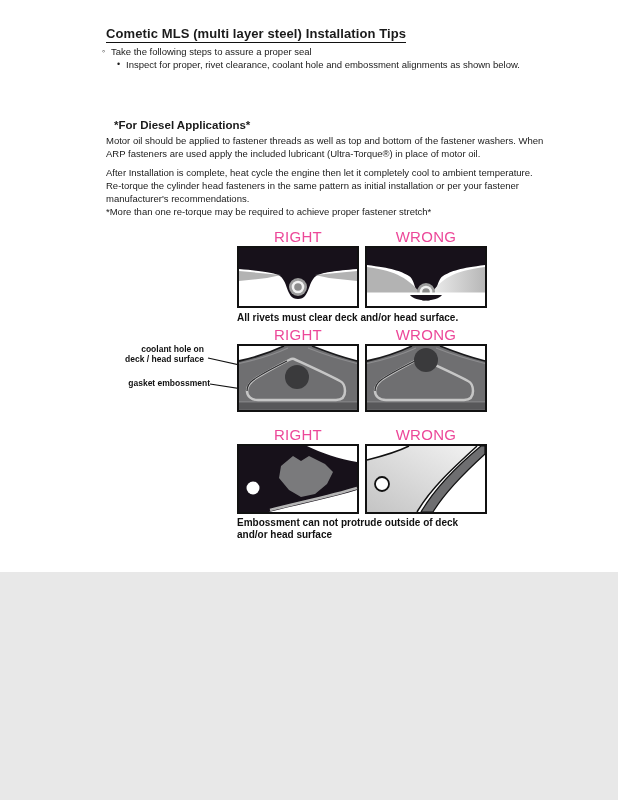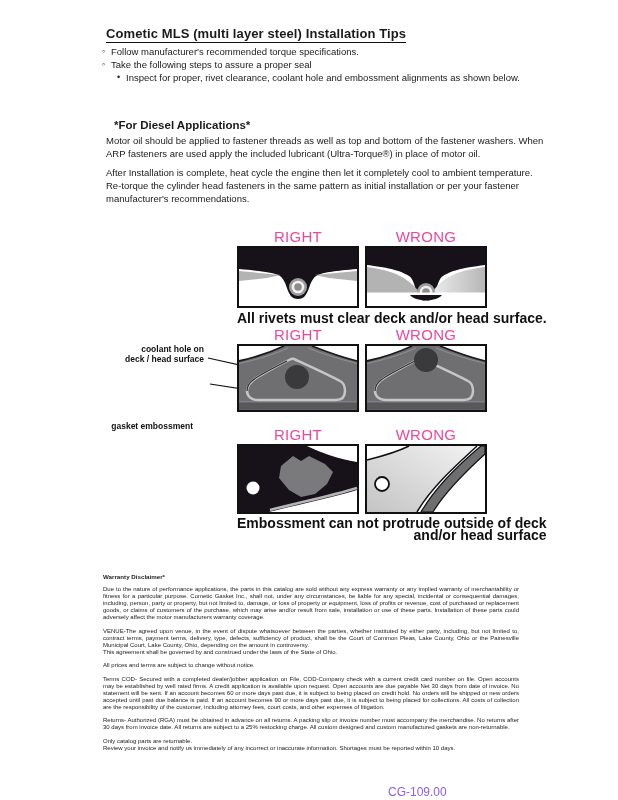--- a/index.html
+++ b/index.html
@@ -1,38 +1,38 @@
 <!DOCTYPE html>
 <html style="--diagram-dark: #17111a; --gasket-gray: #6f6f71; --deck-gray: #b3b3b3; --embossment-line: #c6c6c6; --coolant-hole: #3a3a3c; --ink: #1a1a1a;"><head>
 <meta charset="utf-8">
 <style>
   html,body{margin:0;padding:0;background:#e8e8e8;}
   #page{
-    position:relative;width:618px;height:800px;background:#ffffff;
+    position:relative;width:618px;height:572px;background:#ffffff;
     font-family:"Liberation Sans",sans-serif;color:#1a1a1a;overflow:hidden;
     margin:0 auto;
   }
   .abs{position:absolute;}
   
   .title{
     left:106px;top:26px;font-size:13px;font-weight:bold;
     border-bottom:1.5px solid #111;padding-bottom:1px;letter-spacing:.1px;
   }
   .bullets{left:102px;top:45px;width:460px;font-size:9.5px;line-height:13px;}
   .b,.sb{position:relative;}
   .b{padding-left:9px;}
   .b::before{content:"◦";position:absolute;left:0;top:0;font-size:9px;}
   .sb{padding-left:9px;margin-left:15px;}
   .sb::before{content:"•";position:absolute;left:0;top:0;font-size:9px;}
   .h2{left:106px;top:119px;font-size:11.5px;font-weight:bold;margin-left:8px;}
   .para{left:106px;width:442px;font-size:9.5px;line-height:13px;}
   .p1{top:134px;} .p2{top:166px;} .p3{top:205px;}
   
   .dg-label{width:122px;text-align:center;font-size:15px;color:#ec4899;letter-spacing:.3px;}
-  .cap{font-size:14px;font-weight:bold;line-height:12px;color:#111;text-align:right;}
+  .cap{font-size:10px;font-weight:bold;line-height:12px;color:#111;}
   .pre{white-space:pre-line;}
   .ann{width:114px;text-align:right;font-size:8.5px;font-weight:bold;line-height:9.5px;color:#111;}
   svg{display:block;}
   .c-dark{fill:var(--diagram-dark,#17111a);}
   .c-deck{fill:var(--deck-gray,#b3b3b3);}
   .c-gray{fill:var(--gasket-gray,#6f6f71);}
   .c-hole{fill:var(--coolant-hole,#3a3a3c);}
   .s-emb{stroke:var(--embossment-line,#c6c6c6);}
   
   .warranty{left:103px;top:573px;width:416px;font-size:6px;line-height:7px;color:#222;}
@@ -41,28 +41,28 @@
   .footer-code{left:388px;top:785px;font-size:12px;color:#8b5cf6;}
 </style>
 </head>
 <body>
 
 <div id="page">
 
   <div class="abs title">Cometic MLS (multi layer steel) Installation Tips</div>
 
   <div class="abs bullets">
-    <div class="b">Follow manufacturer's recommended torque specifications.</div>
     <div class="b">Take the following steps to assure a proper seal</div>
     <div class="sb">Inspect for proper, rivet clearance, coolant hole and embossment alignments as shown below.</div>
   </div>
 
   <div class="abs h2">*For Diesel Applications*</div>
   <div class="abs para p1">Motor oil should be applied to fastener threads as well as top and bottom of the fastener washers. When ARP fasteners are used apply the included lubricant (Ultra-Torque®) in place of motor oil.</div>
   <div class="abs para p2">After Installation is complete, heat cycle the engine then let it completely cool to ambient temperature. Re-torque the cylinder head fasteners in the same pattern as initial installation or per your fastener manufacturer's recommendations.</div>
+  <div class="abs para p3">*More than one re-torque may be required to achieve proper fastener stretch*</div>
 
   <div class="abs dg-label" style="left:237px;top:228px;">RIGHT</div>
   <div class="abs dg-label" style="left:365px;top:228px;">WRONG</div>
 
   <svg class="abs" style="left:237px;top:246px;" width="122" height="62" viewBox="0 0 122 62">
     <rect x="1" y="1" width="120" height="60" fill="#ffffff" stroke="#111" stroke-width="2"></rect>
     <path class="c-dark" d="M2,2 H120 V23 C98,25 88,26 81,29 C70,33.5 74,53 61,53 C48,53 52,33.5 41,29 C34,26 24,25 2,23 Z"></path>
     <path class="c-deck" d="M2,25 L44,29 L30,32 L2,35 Z"></path>
     <path class="c-deck" d="M120,25 L78,29 L92,32 L120,35 Z"></path>
     <g>
@@ -92,21 +92,21 @@
     <path class="c-dark" d="M45,49 C50,56 72,56 77,49 Z"></path>
   </svg>
 
   <div class="abs cap" style="left:237px;top:312px;">All rivets must clear deck and/or head surface.</div>
 
   <div class="abs dg-label" style="left:237px;top:326px;">RIGHT</div>
   <div class="abs dg-label" style="left:365px;top:326px;">WRONG</div>
 
   <div class="abs ann pre" style="left:90px;top:345px;">coolant hole on
 deck / head surface</div>
-  <div class="abs ann" style="left:79px;top:379px;margin-top:43px;">gasket embossment</div>
+  <div class="abs ann" style="left:96px;top:379px;">gasket embossment</div>
 
   <svg class="abs" style="left:205px;top:350px;" width="95" height="48" viewBox="0 0 95 48">
     <line x1="3" y1="8" x2="85" y2="26" stroke="#111" stroke-width="1.2"></line>
     <line x1="5" y1="34" x2="57" y2="42" stroke="#111" stroke-width="1.2"></line>
   </svg>
 
   <svg class="abs" style="left:237px;top:344px;" width="122" height="68" viewBox="0 0 122 68">
     <rect x="1" y="1" width="120" height="66" class="c-gray" stroke="#111" stroke-width="2"></rect>
     <path d="M2,2 H47 C32,9 16,14 2,17 Z" fill="#ffffff"></path>
     <path d="M75,2 H120 V17 C104,13 90,8 75,2 Z" fill="#ffffff"></path>

